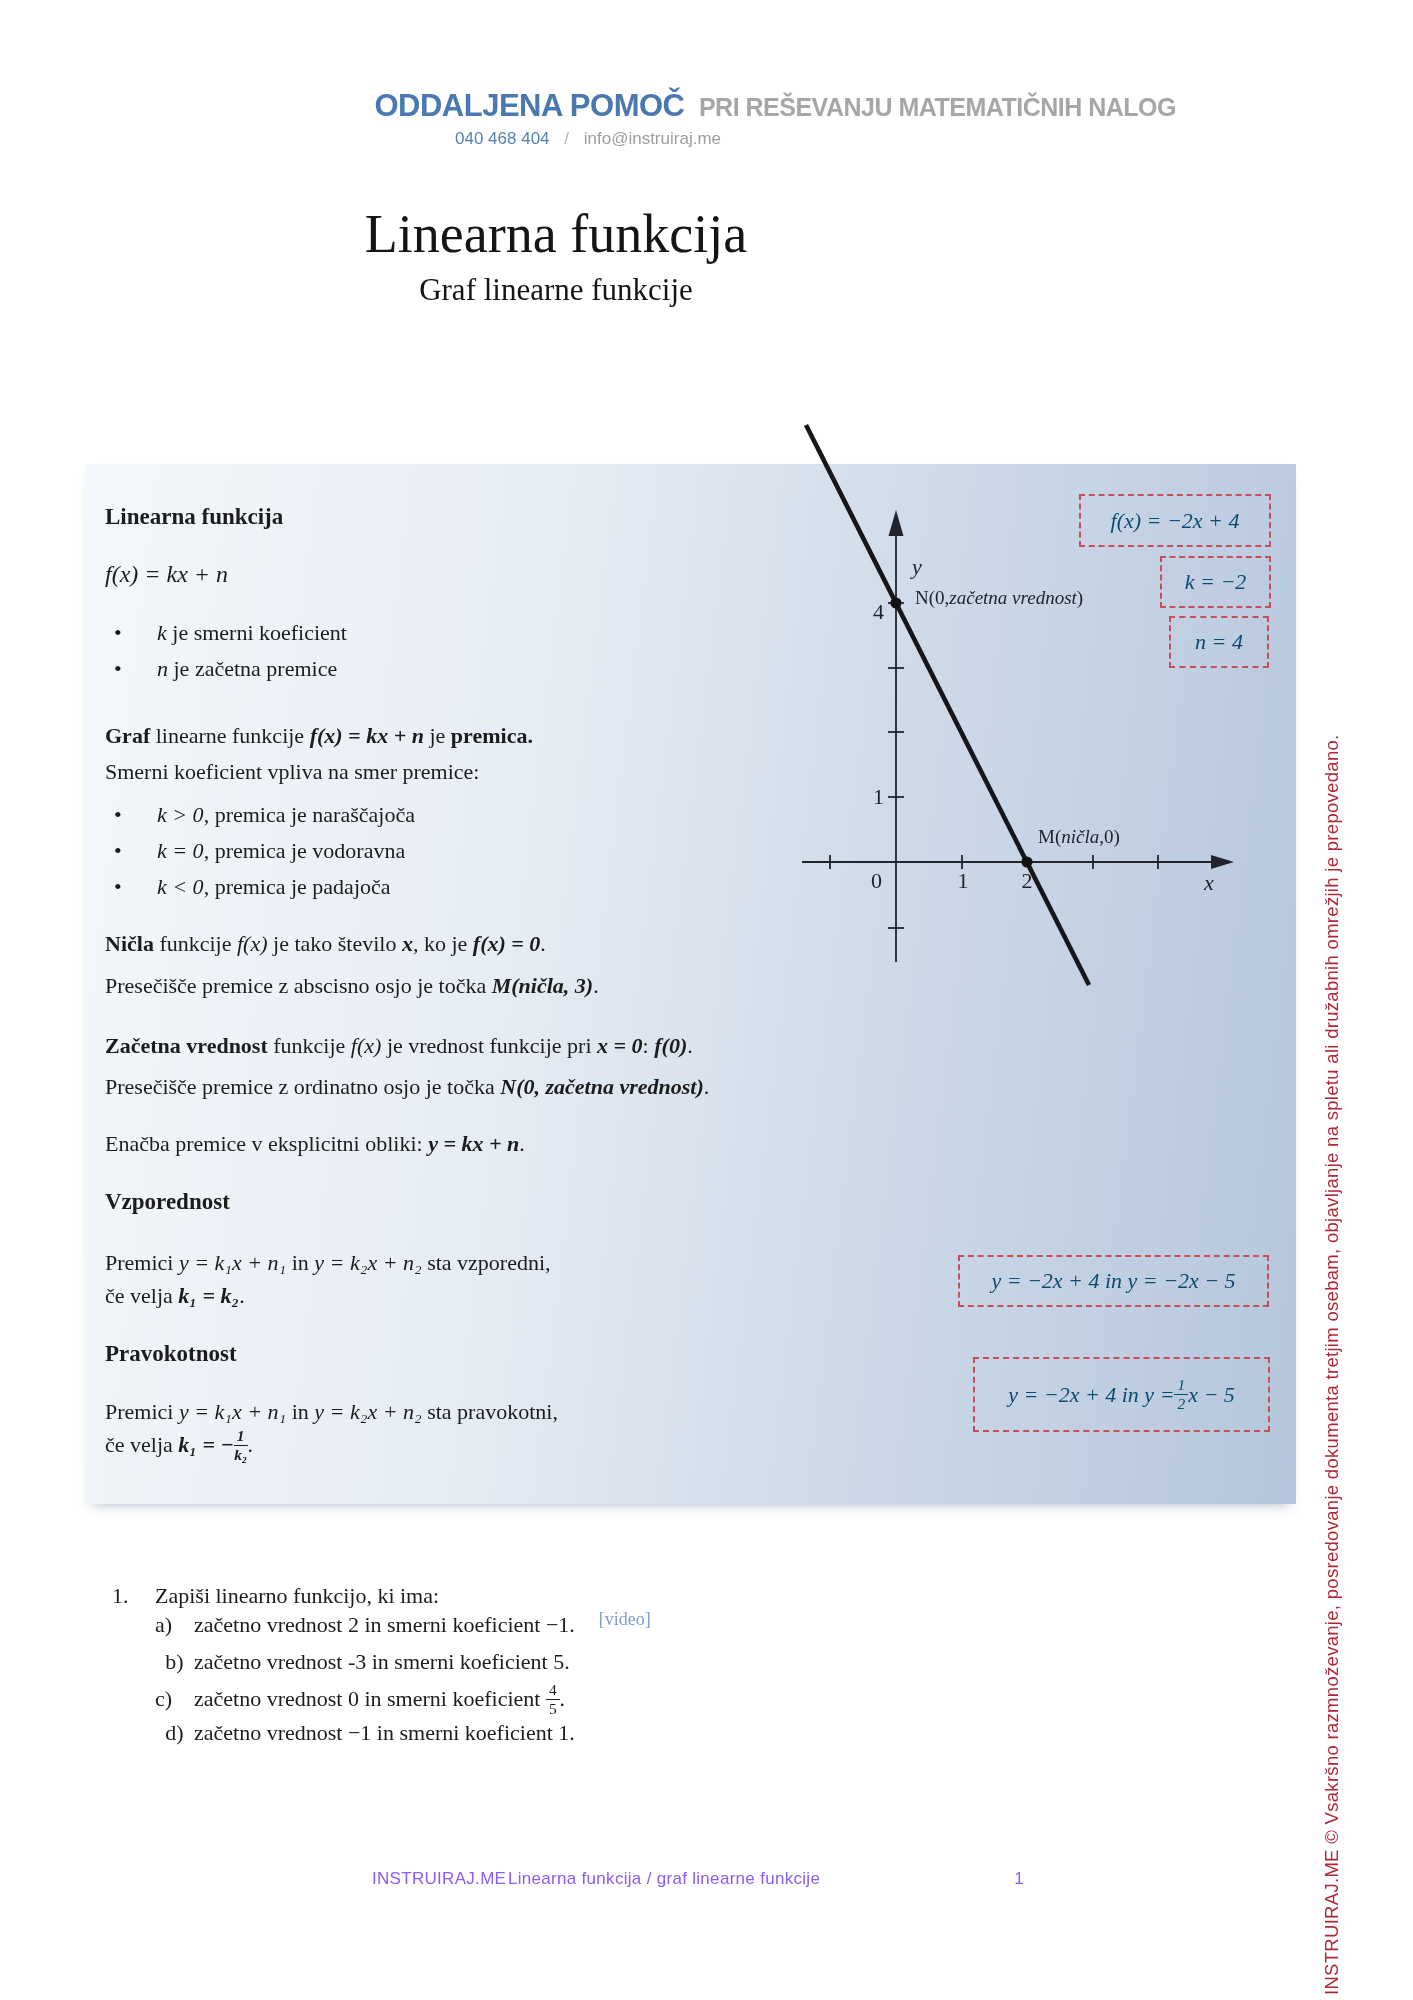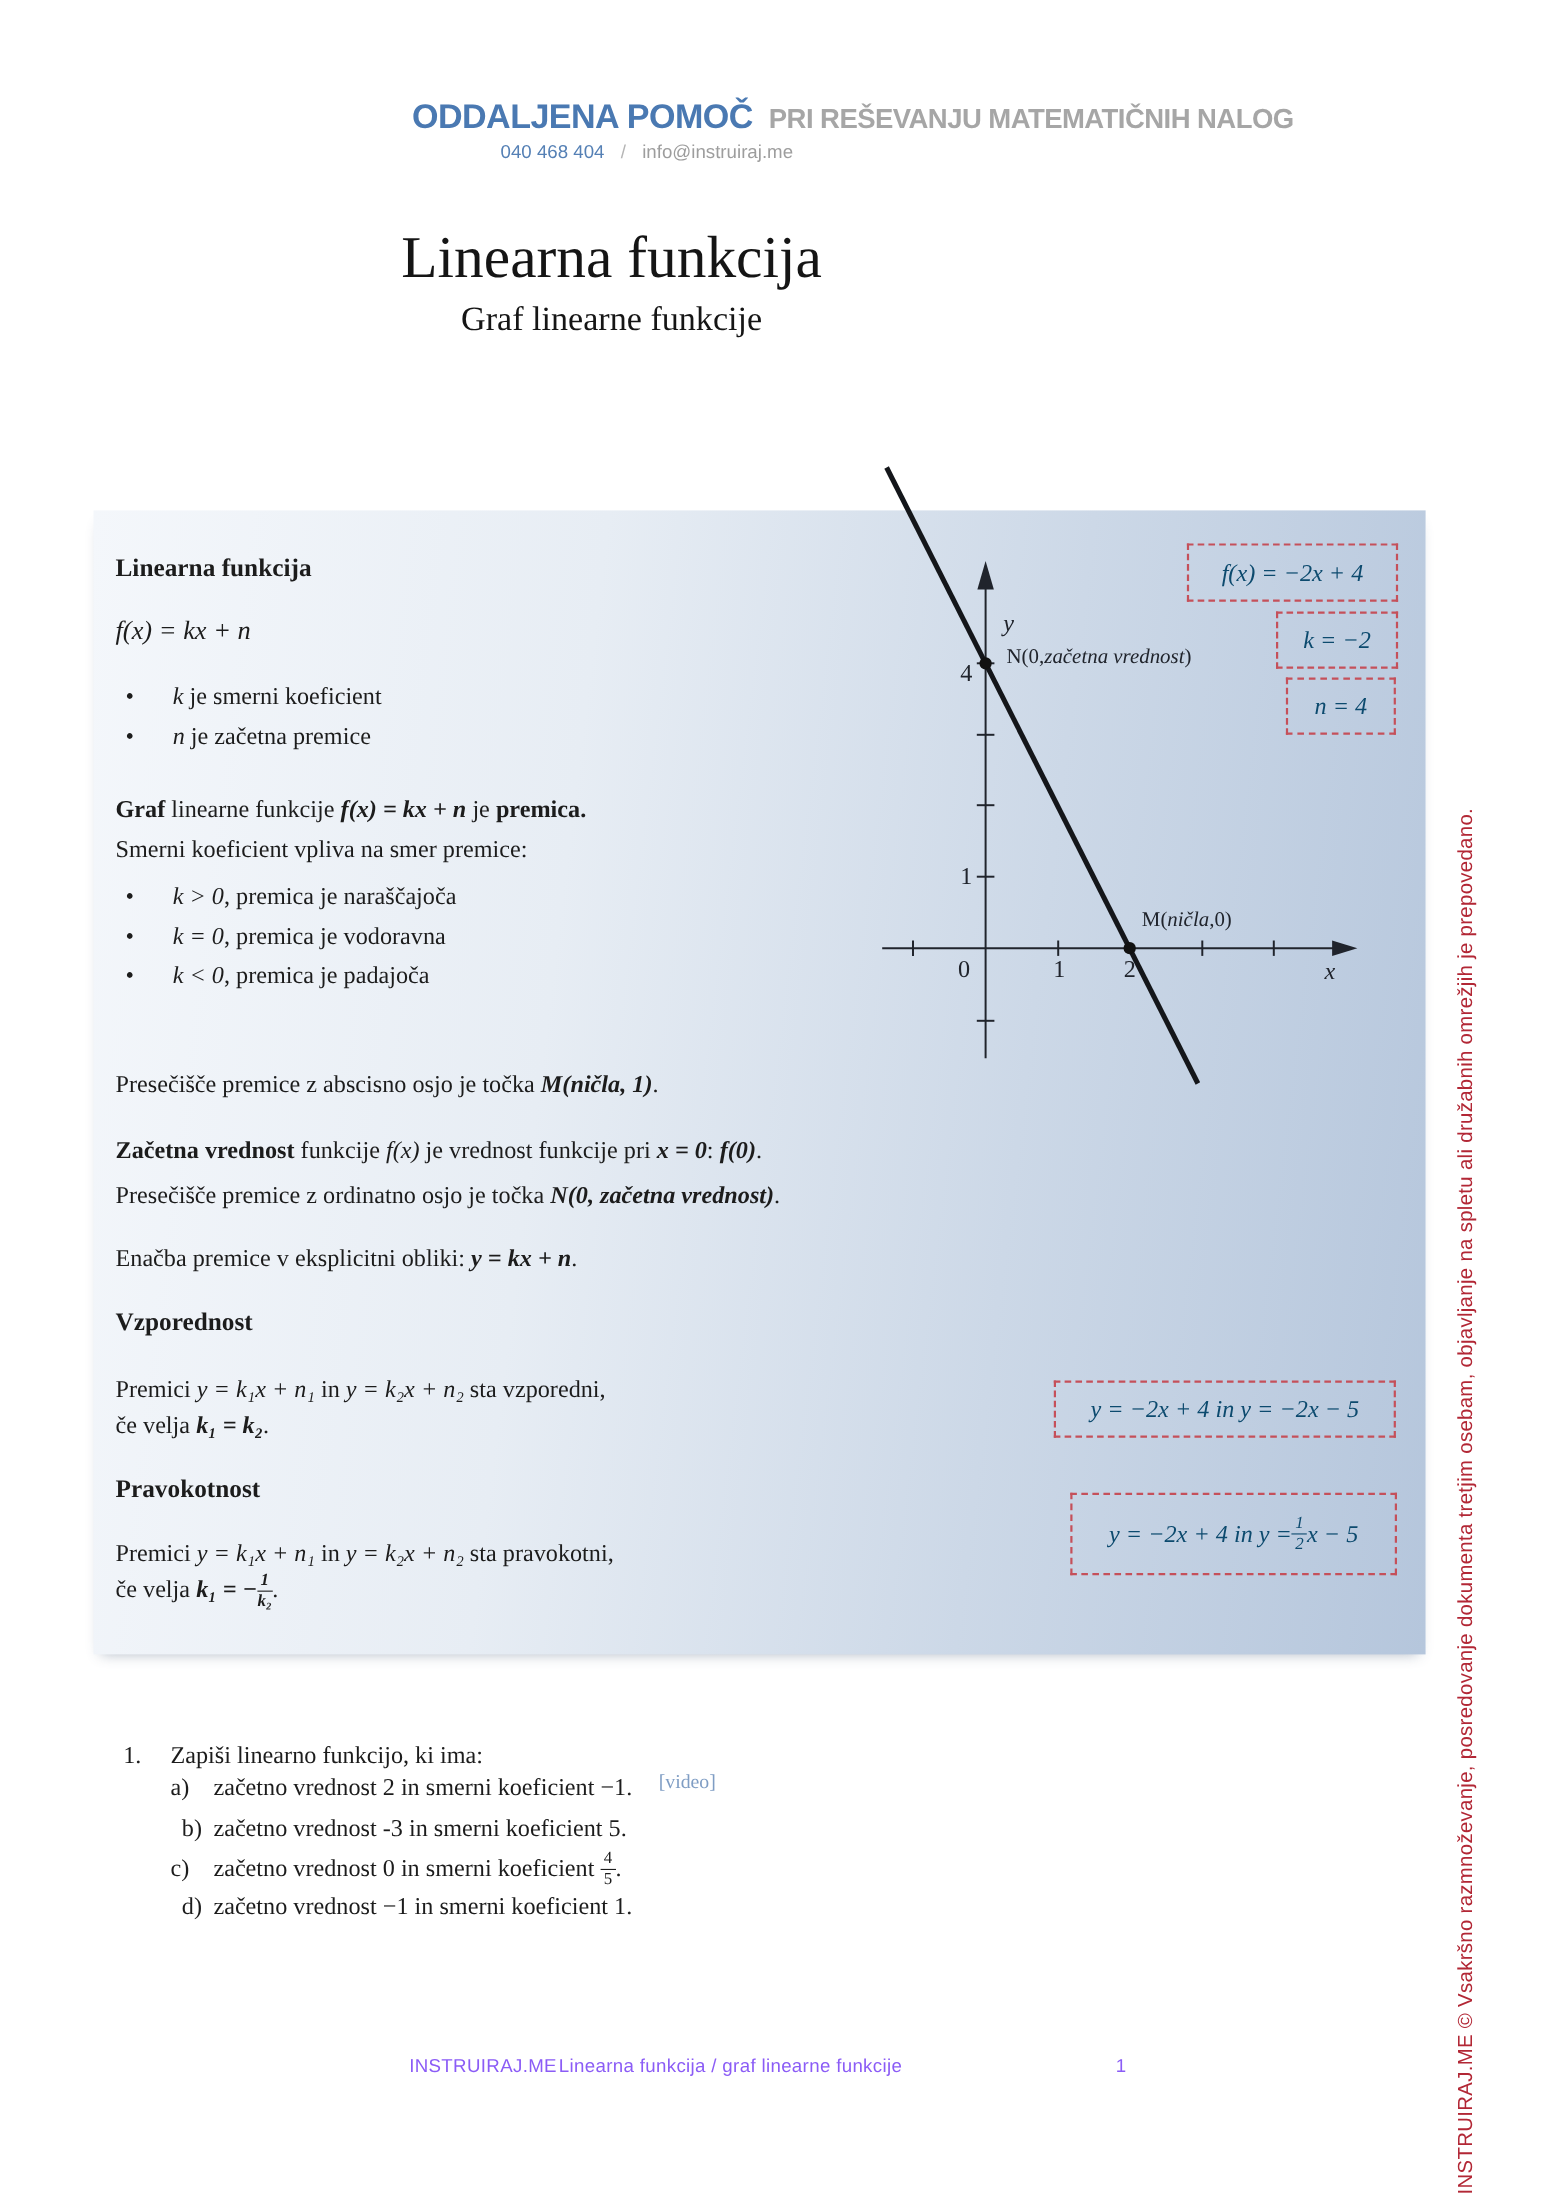--- a/index.html
+++ b/index.html
@@ -88,21 +88,22 @@
   <div class="t bullet" style="left:105px;top:617px;"><span class="dot">•</span><span class="i">k</span><span> je smerni koeficient</span></div>
   <div class="t bullet" style="left:105px;top:653px;"><span class="dot">•</span><span class="i">n</span><span> je začetna premice</span></div>
 
   <div class="t" style="left:105px;top:720px;"><span class="b">Graf</span><span> linearne funkcije </span><span class="bi">f(x) = kx + n</span><span> je </span><span class="b">premica.</span></div>
   <div class="t" style="left:105px;top:756px;">Smerni koeficient vpliva na smer premice:</div>
 
   <div class="t bullet" style="left:105px;top:799px;"><span class="dot">•</span><span class="i">k &gt; 0</span><span>, premica je naraščajoča</span></div>
   <div class="t bullet" style="left:105px;top:835px;"><span class="dot">•</span><span class="i">k = 0</span><span>, premica je vodoravna</span></div>
   <div class="t bullet" style="left:105px;top:871px;"><span class="dot">•</span><span class="i">k &lt; 0</span><span>, premica je padajoča</span></div>
 
-  <div class="t" style="left:105px;top:970px;"><span>Presečišče premice z abscisno osjo je točka </span><span class="bi">M(ničla, 1)</span><span>.</span></div>
+  <div class="t" style="left:105px;top:928px;"><span class="b">Ničla</span><span> funkcije </span><span class="i">f(x)</span><span> je tako število </span><span class="bi">x</span><span>, ko je </span><span class="bi">f(x) = 0</span><span>.</span></div>
+  <div class="t" style="left:105px;top:970px;"><span>Presečišče premice z abscisno osjo je točka </span><span class="bi">M(ničla, 3)</span><span>.</span></div>
 
   <div class="t" style="left:105px;top:1030px;"><span class="b">Začetna vrednost</span><span> funkcije </span><span class="i">f(x)</span><span> je vrednost funkcije pri </span><span class="bi">x = 0</span><span>: </span><span class="bi">f(0)</span><span>.</span></div>
   <div class="t" style="left:105px;top:1071px;"><span>Presečišče premice z ordinatno osjo je točka </span><span class="bi">N(0, začetna vrednost)</span><span>.</span></div>
 
   <div class="t" style="left:105px;top:1128px;"><span>Enačba premice v eksplicitni obliki: </span><span class="bi">y = kx + n</span><span>.</span></div>
 
   <div class="t head" style="left:105px;top:1185px;">Vzporednost</div>
   <div class="t twoline" style="left:105px;top:1246px;"><span>Premici </span><span class="i">y = k₁x + n₁</span><span> in </span><span class="i">y = k₂x + n₂</span><span> sta vzporedni,</span><br><span>če velja </span><span class="bi">k₁ = k₂</span><span>.</span></div>
 
   <div class="t head" style="left:105px;top:1337px;">Pravokotnost</div>

